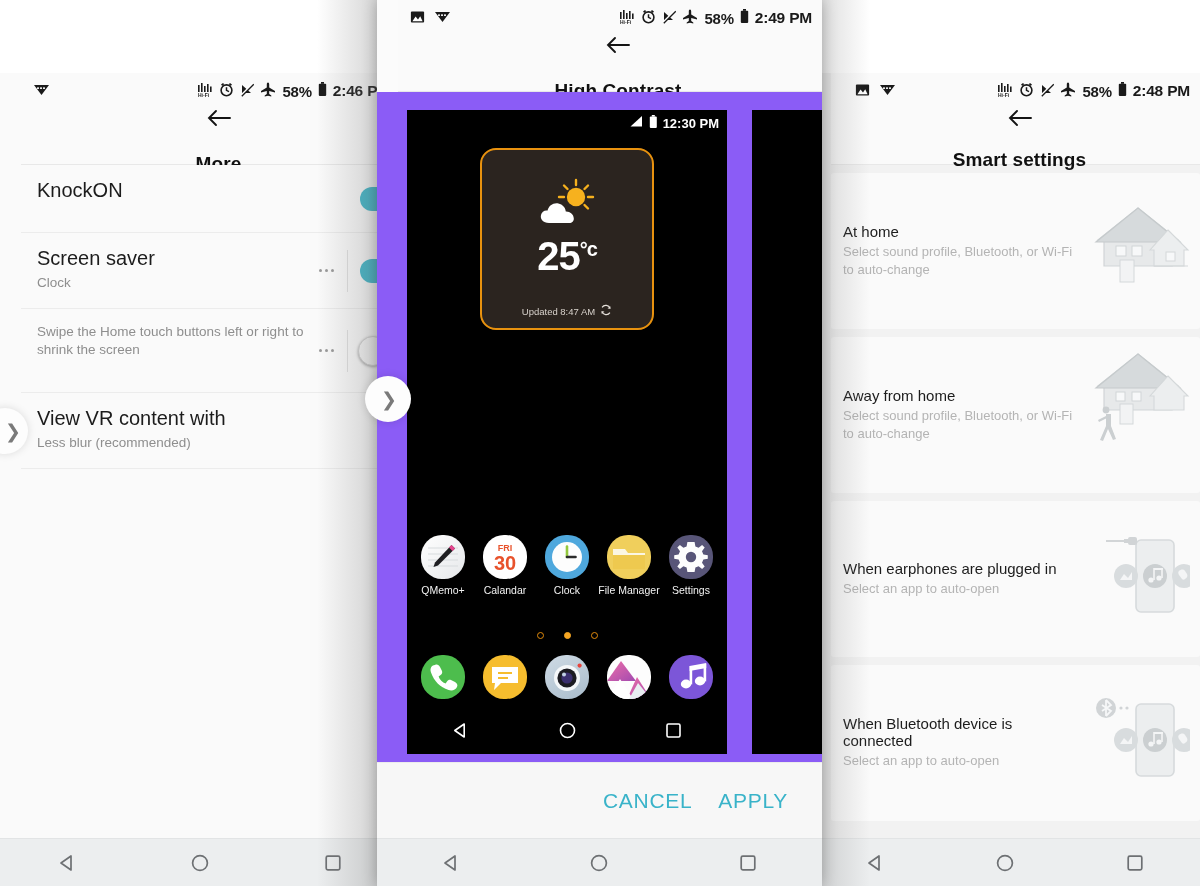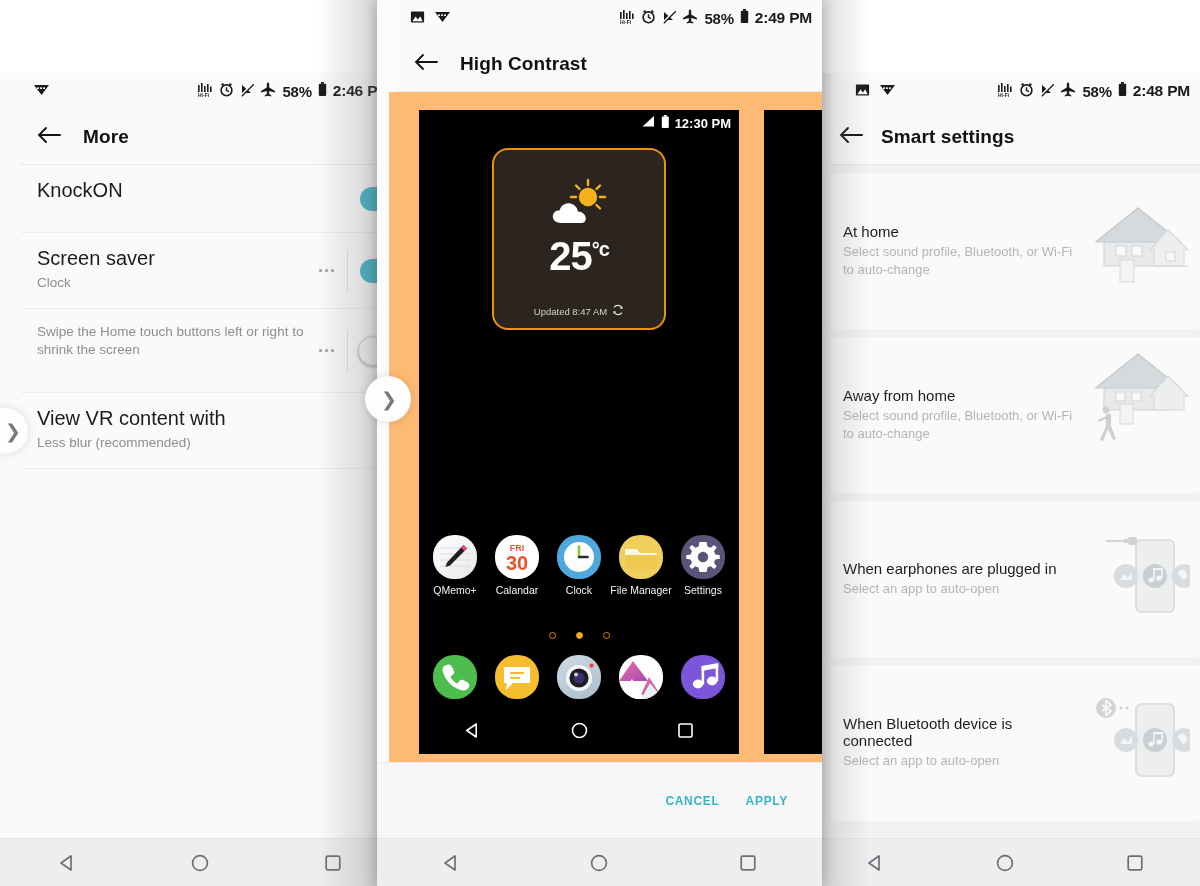--- a/index.html
+++ b/index.html
@@ -21,20 +21,21 @@
   }
   .sb-left { display: flex; align-items: center; gap: 9px; }
   .sb-right { margin-left: auto; display: flex; align-items: center; gap: 6px; }
   .sb-right .pct { font-size: 15px; letter-spacing: -0.2px; }
   .sb-right .clk { font-size: 15.5px; letter-spacing: -0.2px; }
 
   .appbar {
     height: 56px; display: flex; align-items: center; gap: 22px;
     padding-left: 16px; background: #fafafa;
     border-bottom: 1px solid #e8e8e8;
+    flex-direction: column;
   }
   .appbar .title { font-size: 19px; font-weight: bold; color: #111; letter-spacing: 0.1px; }
 
   .navbar {
     position: absolute; left: 0; right: 0; bottom: 0; height: 48px;
     background: #eceeef; display: flex; align-items: center;
     border-top: 1px solid #e2e4e5;
   }
   .navbar > div { flex: 1; display: flex; align-items: center; justify-content: center; }
 
@@ -81,21 +82,21 @@
   .smart-text { padding-left: 12px; width: 250px; }
   .smart-title { font-size: 15px; color: #1c1c1c; margin-bottom: 3px; }
   .smart-sub { font-size: 13px; color: #b4b4b4; line-height: 1.4; }
   .smart-art { position: absolute; right: 10px; top: 50%; transform: translateY(-50%);
                width: 110px; height: 110px; opacity: .95; }
 
   
   #centerScreen { left: 377px; top: 0; width: 445px; height: 886px;
                   background: #fbfbfb; box-shadow: 0 0 14px rgba(0,0,0,.28); }
   #previewArea { position: absolute; left: 0; top: 92px; width: 445px; height: 670px;
-                 background: #fdba74; overflow: hidden; margin-left: 12px; }
+                 background: #8b5cf6; overflow: hidden; }
   .preview-phone { position: absolute; background: #000; }
   #prevMain { left: 30px; top: 18px; width: 320px; height: 644px; }
   #prevNext { left: 375px; top: 18px; width: 70px; height: 644px; }
 
   .pv-status { height: 26px; display: flex; align-items: center; justify-content: flex-end;
                padding-right: 8px; gap: 5px; color: #fff; font-size: 13px; font-weight: 600; }
 
   .weather-widget {
     position: absolute; left: 73px; top: 38px; width: 174px; height: 182px;
     border: 2px solid #e8920f; border-radius: 16px; background: #2b241f;
@@ -120,21 +121,21 @@
 
   .pv-nav { position: absolute; left: 0; bottom: 4px; width: 320px; height: 40px;
             display: flex; align-items: center; }
   .pv-nav > div { flex: 1; display: flex; align-items: center; justify-content: center; }
 
   .dlg-actions { position: absolute; left: 0; bottom: 48px; width: 445px; height: 76px;
                  background: #f7f7f7; border-top: 1px solid #ececec;
                  display: flex; align-items: center; justify-content: flex-end;
                  gap: 26px; padding-right: 34px; }
   .dlg-actions button {
-    background: none; border: none; color: #39b3c9; font-size: 12px; font-weight: bold;
+    background: none; border: none; color: #39b3c9; font-size: 21px; font-weight: normal;
     letter-spacing: 0.7px; cursor: pointer; font-family: "Liberation Sans", sans-serif;
   }
 
   
   .dimmer { position: absolute; top:0; bottom:0; width: 60px; pointer-events: none; }
   #dimL { left: 317px; background: linear-gradient(to right, rgba(0,0,0,0) 0%, rgba(120,120,120,.30) 100%); }
   #dimR { left: 810px; background: linear-gradient(to right, rgba(120,120,120,.30) 0%, rgba(0,0,0,0) 100%); }
 </style>
 </head>
 <body>

